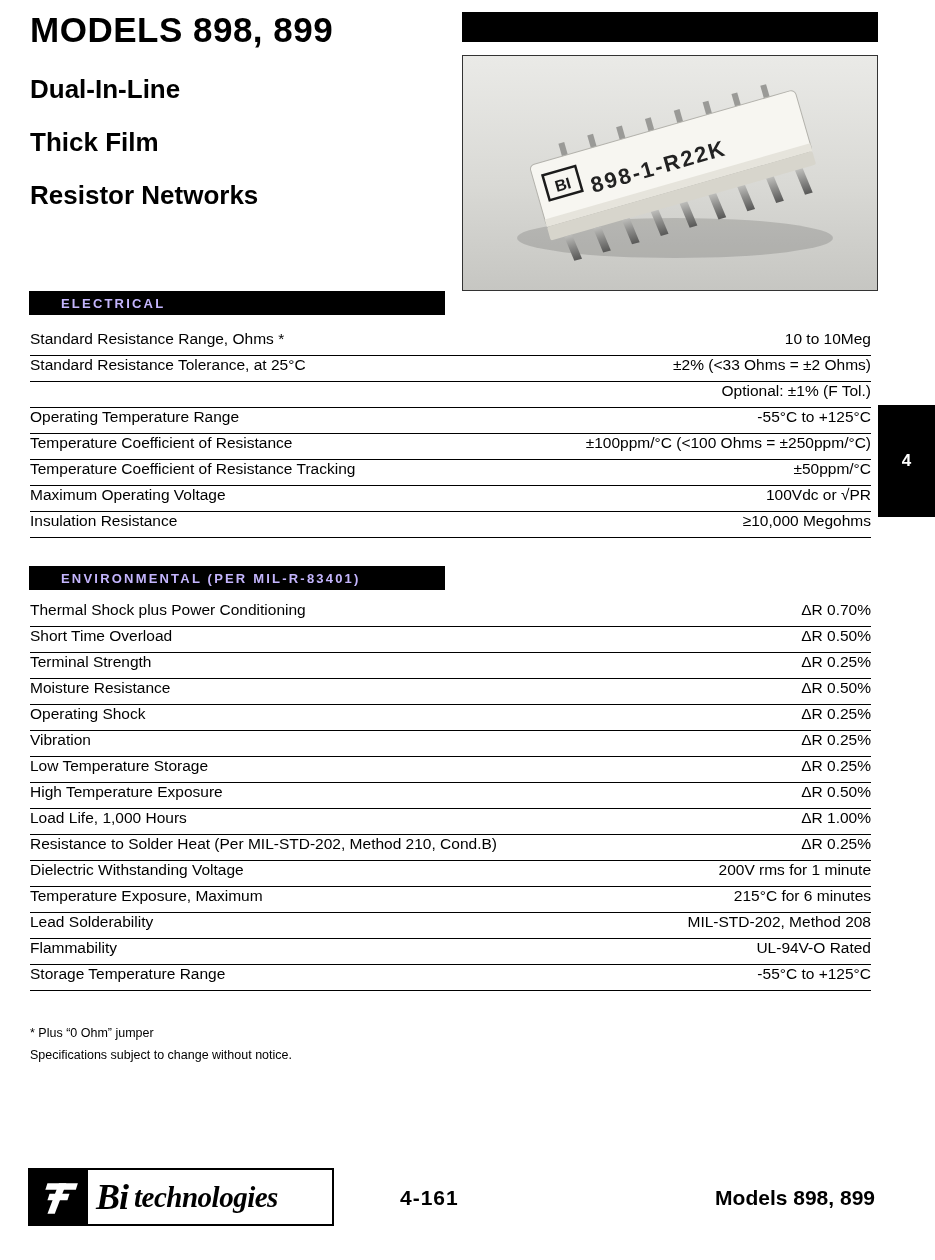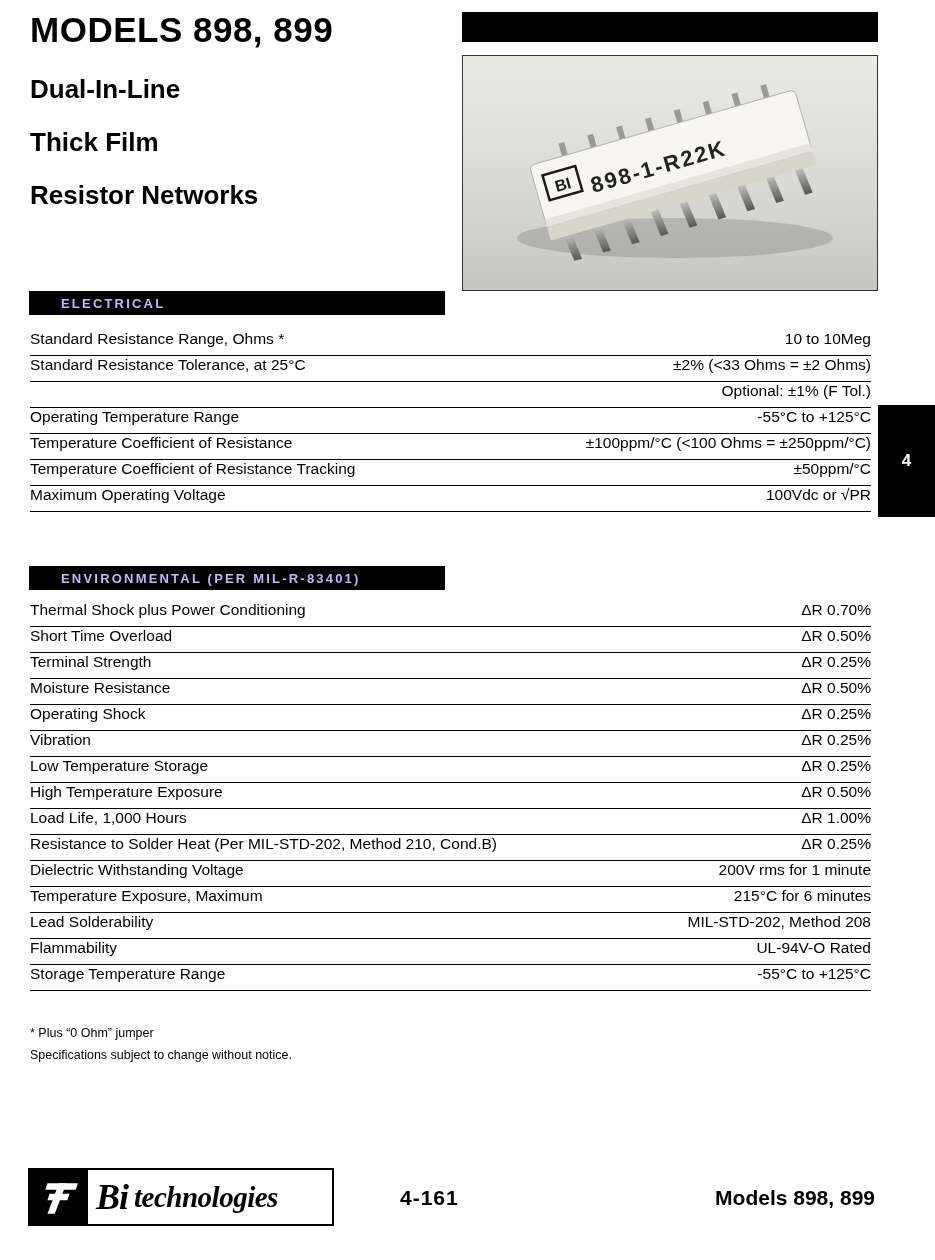--- a/index.html
+++ b/index.html
@@ -158,20 +158,24 @@
       <span class="spec-value">±100ppm/°C (&lt;100 Ohms = ±250ppm/°C)</span>
     </div>
     <div class="spec-row">
       <span class="spec-label">Temperature Coefficient of Resistance Tracking</span>
       <span class="spec-value">±50ppm/°C</span>
     </div>
     <div class="spec-row">
       <span class="spec-label">Maximum Operating Voltage</span>
       <span class="spec-value">100Vdc or √PR</span>
     </div>
+    <div class="spec-row">
+      <span class="spec-label">Insulation Resistance</span>
+      <span class="spec-value">≥10,000 Megohms</span>
+    </div>
   </div>
 
 <div class="side-tab">4</div>
 
 <div class="section-header" id="environmental-header">ENVIRONMENTAL (PER MIL-R-83401)</div>
 <div class="spec-table" id="environmental-table">
     <div class="spec-row">
       <span class="spec-label">Thermal Shock plus Power Conditioning</span>
       <span class="spec-value">ΔR 0.70%</span>
     </div>

